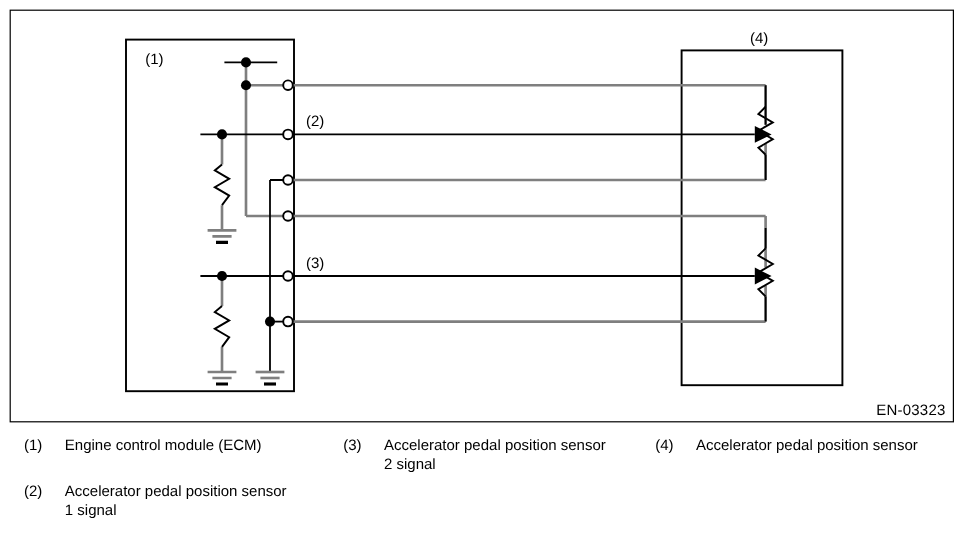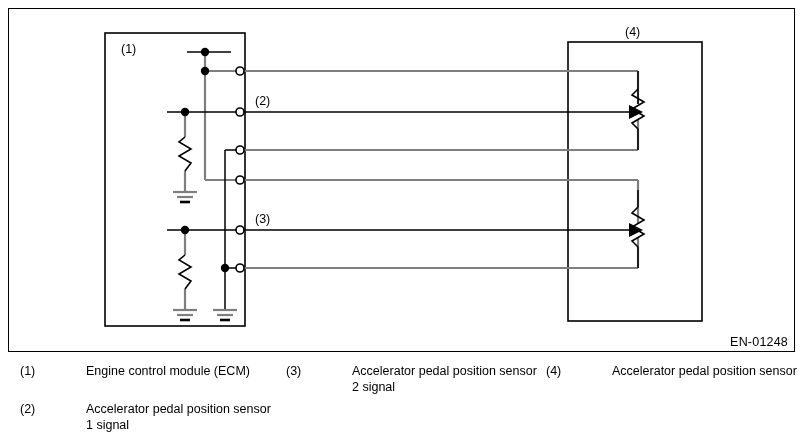--- a/index.html
+++ b/index.html
@@ -61,21 +61,20 @@
     font-size: 12.5px;
     line-height: 15.5px;
   }
   .legend-num {
     width: 34px;
     flex: 0 0 34px;
     white-space: nowrap;
   }
   .legend-text {
     white-space: pre-line;
-    margin-left: 32px;
   }
   #legend-item-1 { left: 12px;  top: 2px;  }
   #legend-item-2 { left: 12px;  top: 40px; }
   #legend-item-3 { left: 278px; top: 2px;  }
   #legend-item-4 { left: 538px; top: 2px;  }
 </style>
 </head>
 <body>
 
 <div id="page">
@@ -169,21 +168,21 @@
         <circle cx="176" cy="221" r="4.2" fill="#000000"></circle>
         <circle cx="216" cy="259" r="4.2" fill="#000000"></circle>
       </g>
 
       <text x="112" y="44" font-family="Liberation Sans, sans-serif" font-size="12.5" fill="#000000">(1)</text>
       <text x="246" y="96" font-family="Liberation Sans, sans-serif" font-size="12.5" fill="#000000">(2)</text>
       <text x="246" y="214" font-family="Liberation Sans, sans-serif" font-size="12.5" fill="#000000">(3)</text>
       <text x="616" y="27" font-family="Liberation Sans, sans-serif" font-size="12.5" fill="#000000">(4)</text>
     </svg>
 
-    <div class="diag-id">EN-01248</div>
+    <div class="diag-id">EN-03323</div>
   </div>
 
   <div id="legend">
 
     <div class="legend-item" id="legend-item-1">
       <span class="legend-num">(1)</span>
       <span class="legend-text">Engine control module (ECM)</span>
     </div>
 
     <div class="legend-item" id="legend-item-2">

